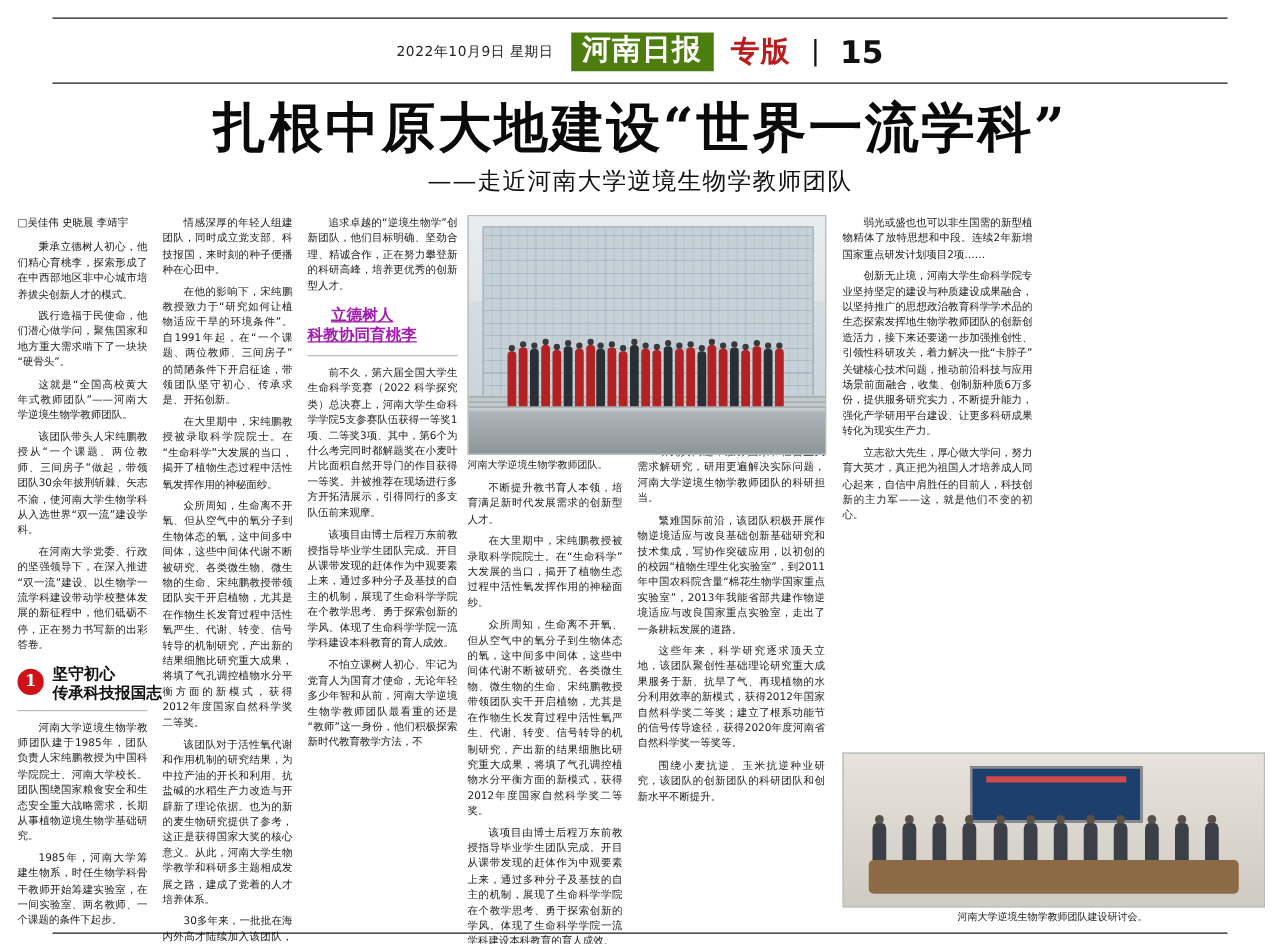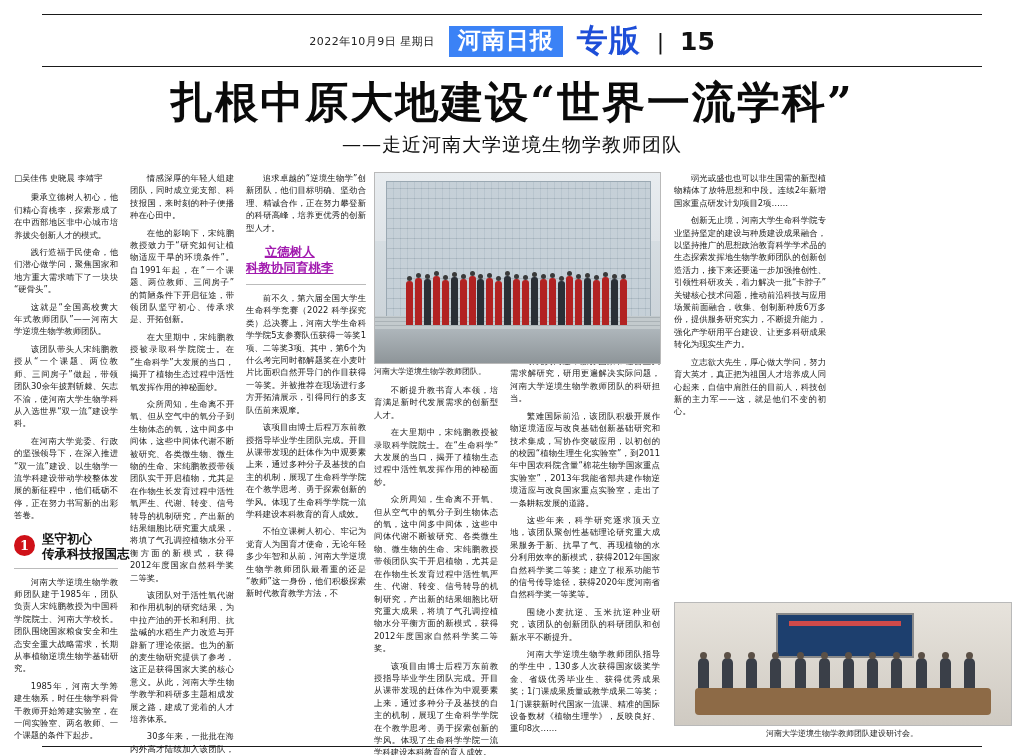--- a/index.html
+++ b/index.html
@@ -10,24 +10,24 @@
   }
   .page{position:relative;width:1024px;height:755px;}
 
   
   .masthead{
     position:absolute;left:0;top:18px;width:1024px;height:46px;
     display:flex;align-items:center;justify-content:center;gap:14px;
   }
   .mast-date{font-size:11px;color:#222;letter-spacing:.5px;}
   .mast-brand{
-    background:#3b82f6;color:#fff;font-size:23px;font-weight:bold;
+    background:#4d7c0f;color:#fff;font-size:23px;font-weight:bold;
     padding:3px 9px 5px 9px;letter-spacing:1px;line-height:1;
   }
-  .mast-sec{font-size:31px;font-weight:bold;color:#1d4ed8;letter-spacing:1px;}
+  .mast-sec{font-size:23px;font-weight:bold;color:#b91c1c;letter-spacing:1px;}
   .mast-bar{font-size:22px;color:#111;margin:0 2px;}
   .mast-num{font-size:25px;font-weight:bold;color:#111;}
   .rule{position:absolute;left:42px;width:940px;height:1px;background:#1a1a1a;}
   .rule.top{top:14px;}
   .rule.below{top:66px;}
 
   
   .headline{
     position:absolute;left:0;top:74px;width:1024px;text-align:center;
     font-family:"DejaVu Serif","Liberation Serif",serif;
@@ -207,21 +207,20 @@
           <div>开拓创新</div>
           <div>服务社会勇担当</div>
         </div>
       </div>
       <div class="divider"></div>
 
       <p>研究真问题，服务国家和社会重大需求解研究，研用更遍解决实际问题，河南大学逆境生物学教师团队的科研担当。</p>
       <p>繁难国际前沿，该团队积极开展作物逆境适应与改良基础创新基础研究和技术集成，写协作突破应用，以初创的的校园“植物生理生化实验室”，到2011年中国农科院含量“棉花生物学国家重点实验室”，2013年我能省部共建作物逆境适应与改良国家重点实验室，走出了一条耕耘发展的道路。</p>
       <p>这些年来，科学研究逐求顶天立地，该团队聚创性基础理论研究重大成果服务于新、抗旱了气、再现植物的水分利用效率的新模式，获得2012年国家自然科学奖二等奖；建立了根系功能节的信号传导途径，获得2020年度河南省自然科学奖一等奖等。</p>
       <p>围绕小麦抗逆、玉米抗逆种业研究，该团队的创新团队的科研团队和创新水平不断提升。</p>
-      <p>河南大学逆境生物学教师团队指导的学生中，130多人次获得国家级奖学金、省级优秀毕业生、获得优秀成果奖；1门课成果质量或教学成果二等奖；1门课获新时代国家一流课、精准的国际设备数材《植物生理学》，反映良好、重印8次……</p>
     </div>
 
     <div class="col" id="c6">
       <p>弱光或盛也也可以非生国需的新型植物精体了放特思想和中段。连续2年新增国家重点研发计划项目2项……</p>
       <p>创新无止境，河南大学生命科学院专业坚持坚定的建设与种质建设成果融合，以坚持推广的思想政治教育科学学术品的生态探索发挥地生物学教师团队的创新创造活力，接下来还要递一步加强推创性、引领性科研攻关，着力解决一批“卡脖子”关键核心技术问题，推动前沿科技与应用场景前面融合，收集、创制新种质6万多份，提供服务研究实力，不断提升能力，强化产学研用平台建设、让更多科研成果转化为现实生产力。</p>
       <p>立志欲大先生，厚心做大学问，努力育大英才，真正把为祖国人才培养成人同心起来，自信中肩胜任的目前人，科技创新的主力军——这，就是他们不变的初心。</p>
     </div>
 
     <div class="photo" id="photo-main">
       <div class="bldg">

